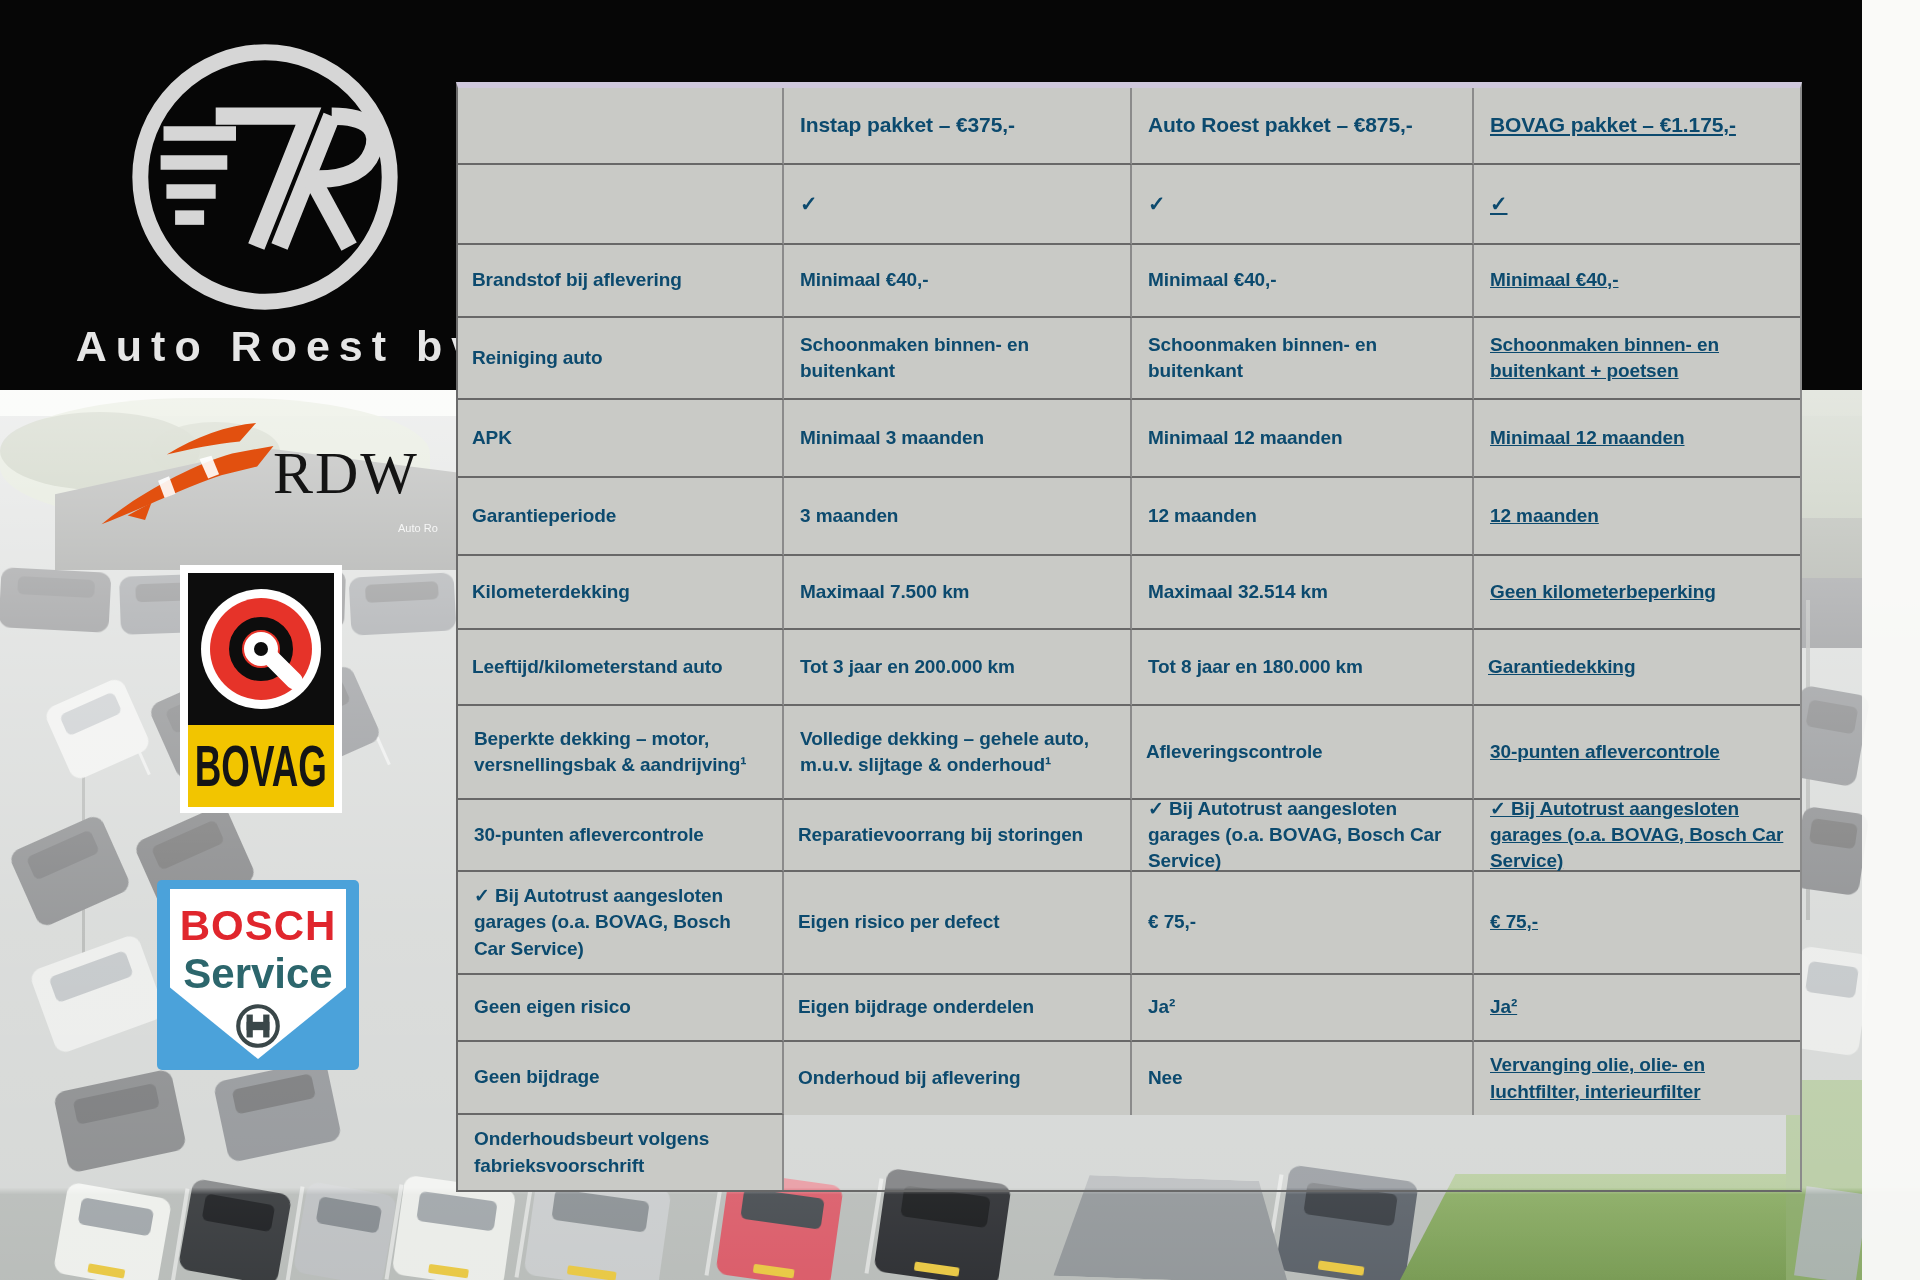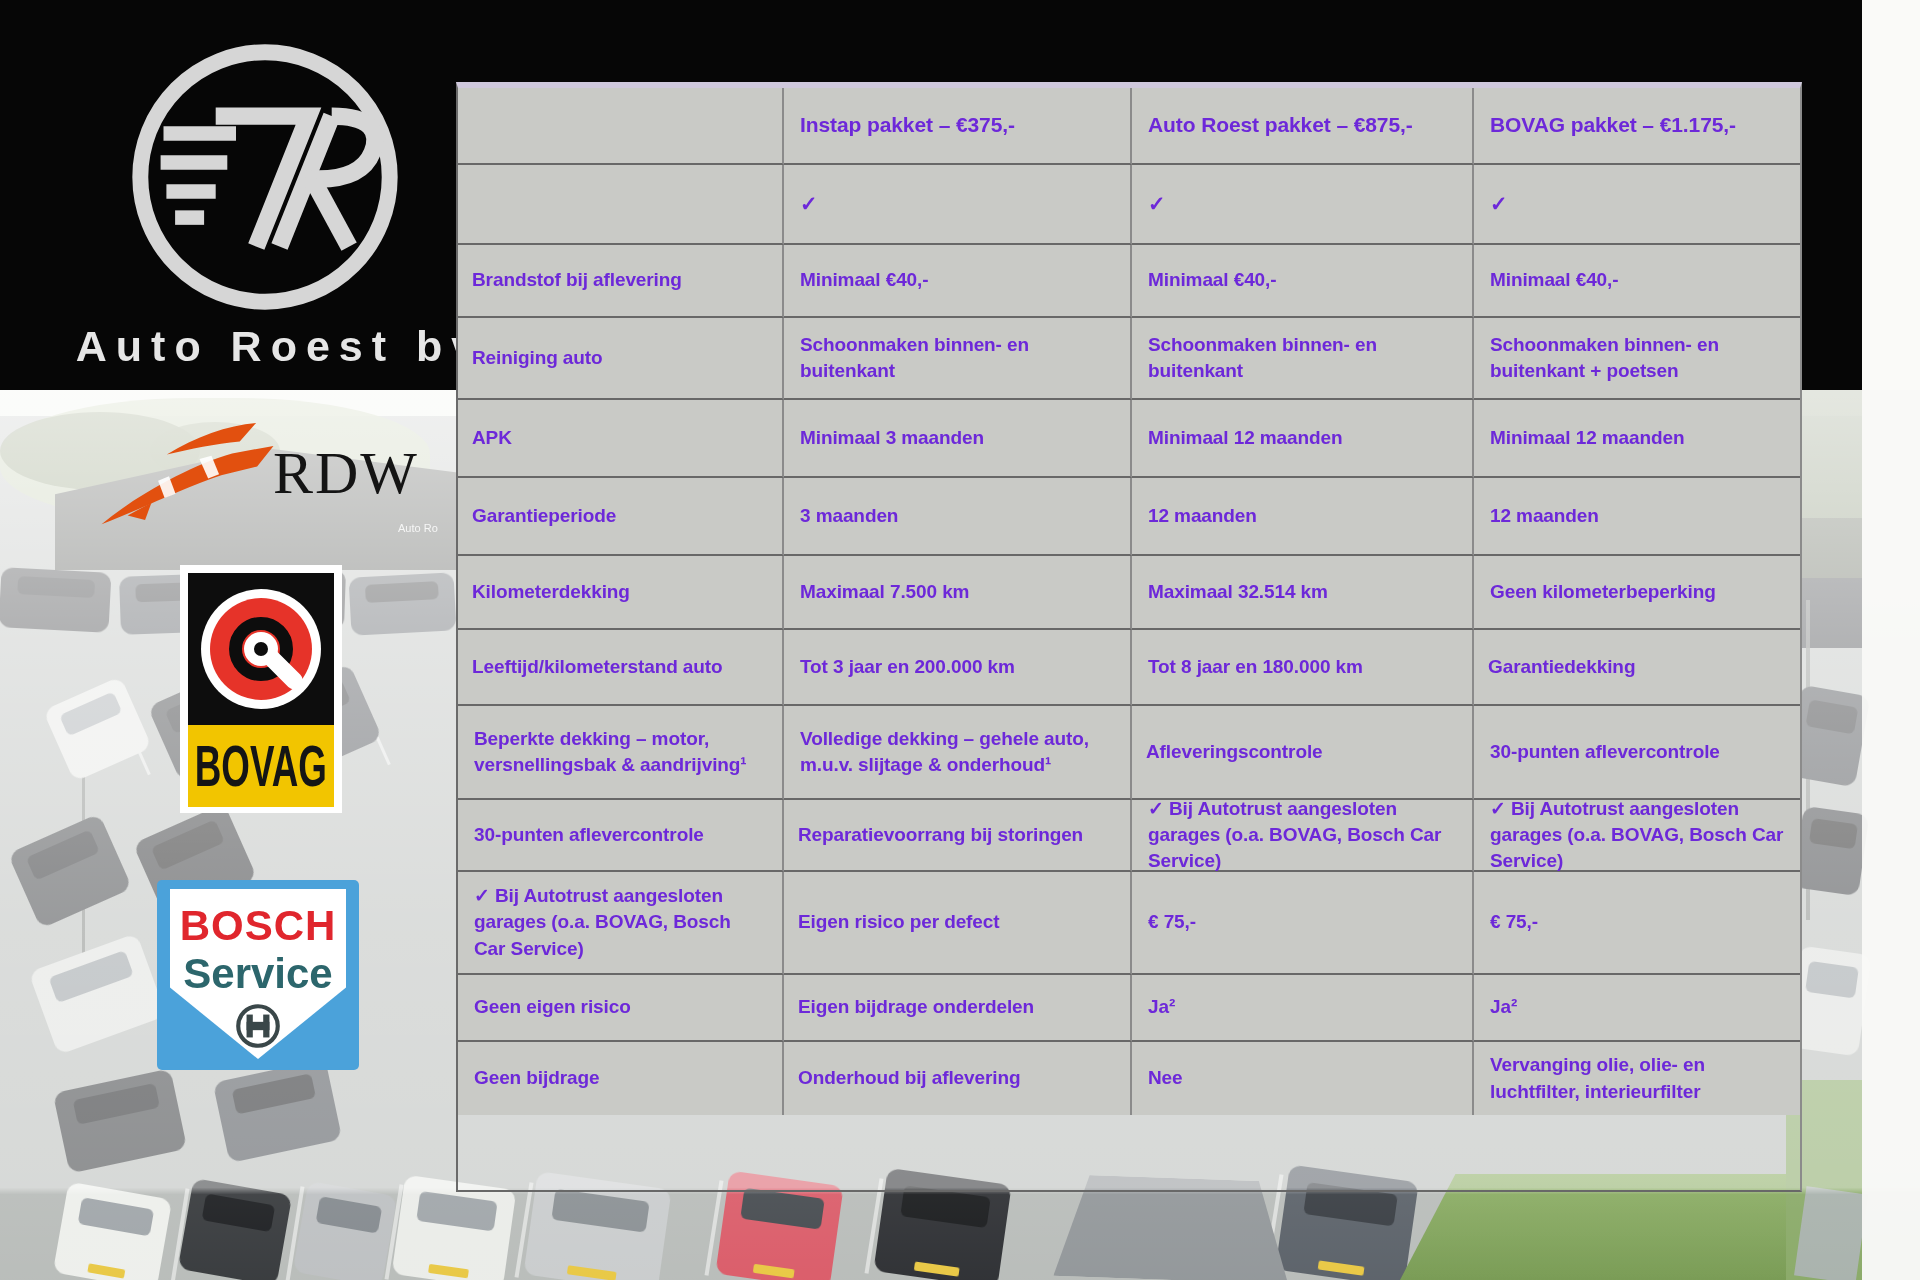--- a/index.html
+++ b/index.html
@@ -54,22 +54,22 @@
   #bosch .l2{margin-top:0;font-size:42px;font-weight:700;color:#2c666c;letter-spacing:0;}
   #bosch svg{margin-top:2px;}
 
   
   #table-wrap{position:absolute;left:456px;top:82px;width:1342px;z-index:3;
     border-top:6px solid #cfc8dc;border-left:2px solid #6a6a6a;border-right:2px solid #8b8b8b;
     border-bottom:2px solid #686868;box-sizing:content-box;}
   #tgrid{display:grid;grid-template-columns:326px 348px 342px 326px;}
   .cell{background:#c9cac6;border-right:2px solid #8b8b8b;border-bottom:2px solid #686868;
     box-sizing:border-box;display:flex;align-items:center;padding:6px 16px;
-    font-weight:700;font-size:19px;color:#6d28d9;line-height:1.38;letter-spacing:-.1px;}
-  .cell:nth-child(4n){border-right:none;}
+    font-weight:700;font-size:19px;color:#0c4a6e;line-height:1.38;letter-spacing:-.1px;}
+  .cell:nth-child(4n){border-right:none;text-decoration:underline;}
   .cell:nth-last-child(-n+4){border-bottom:none;}
   .cell.head{font-size:21px;}
   .cell.lbl{padding-left:14px;}
   .cell.chk{font-size:21px;}
   #bsign{position:absolute;color:#fff;font-size:11px;opacity:.85;z-index:4;filter:none;}
 </style>
 </head>
 <body>
 
 <div id="canvas">
@@ -291,16 +291,17 @@
         <div class="cell val">€ 75,-</div>
         <div class="cell val">€ 75,-</div>
         <div class="cell val">Geen eigen risico</div>
         <div class="cell lbl">Eigen bijdrage onderdelen</div>
         <div class="cell val">Ja²</div>
         <div class="cell val">Ja²</div>
         <div class="cell val">Geen bijdrage</div>
         <div class="cell lbl">Onderhoud bij aflevering</div>
         <div class="cell val">Nee</div>
         <div class="cell val">Vervanging olie, olie- en luchtfilter, interieurfilter</div>
+        <div class="cell val">Onderhoudsbeurt volgens fabrieksvoorschrift</div>
       </div>
   </div>
 
 </div>
 
 </body></html>

